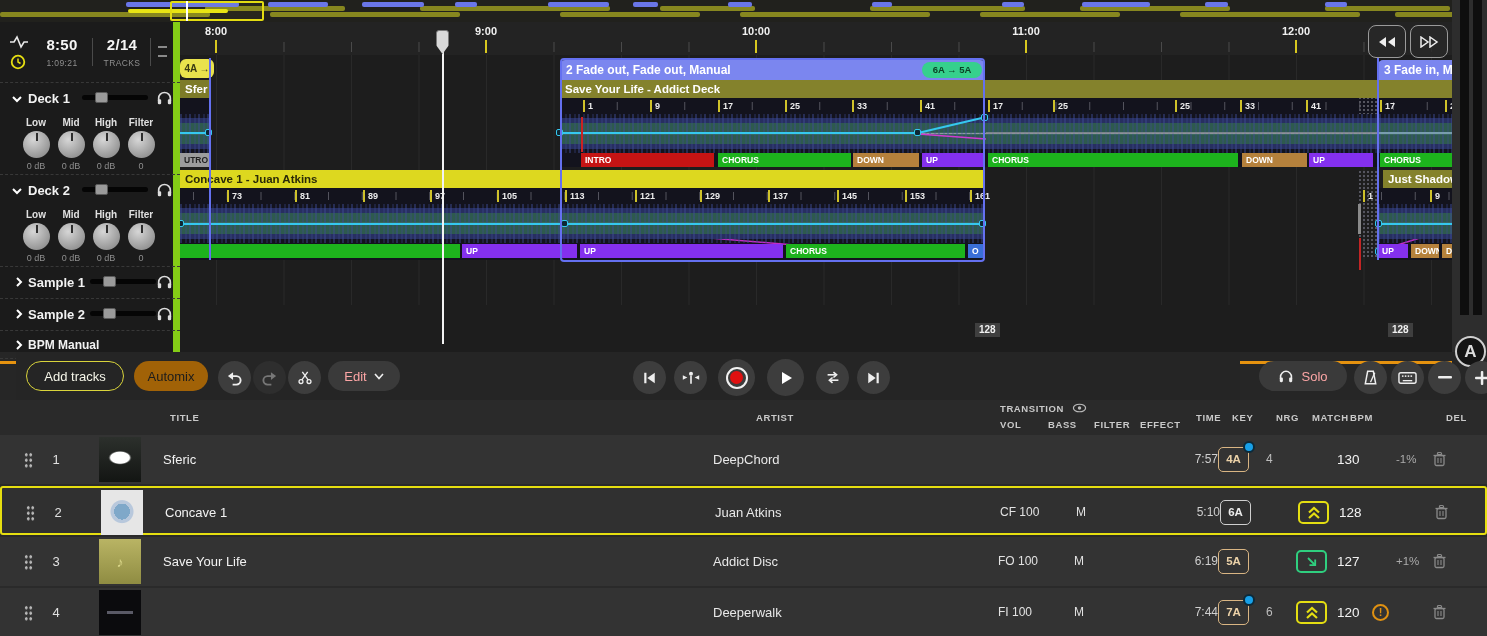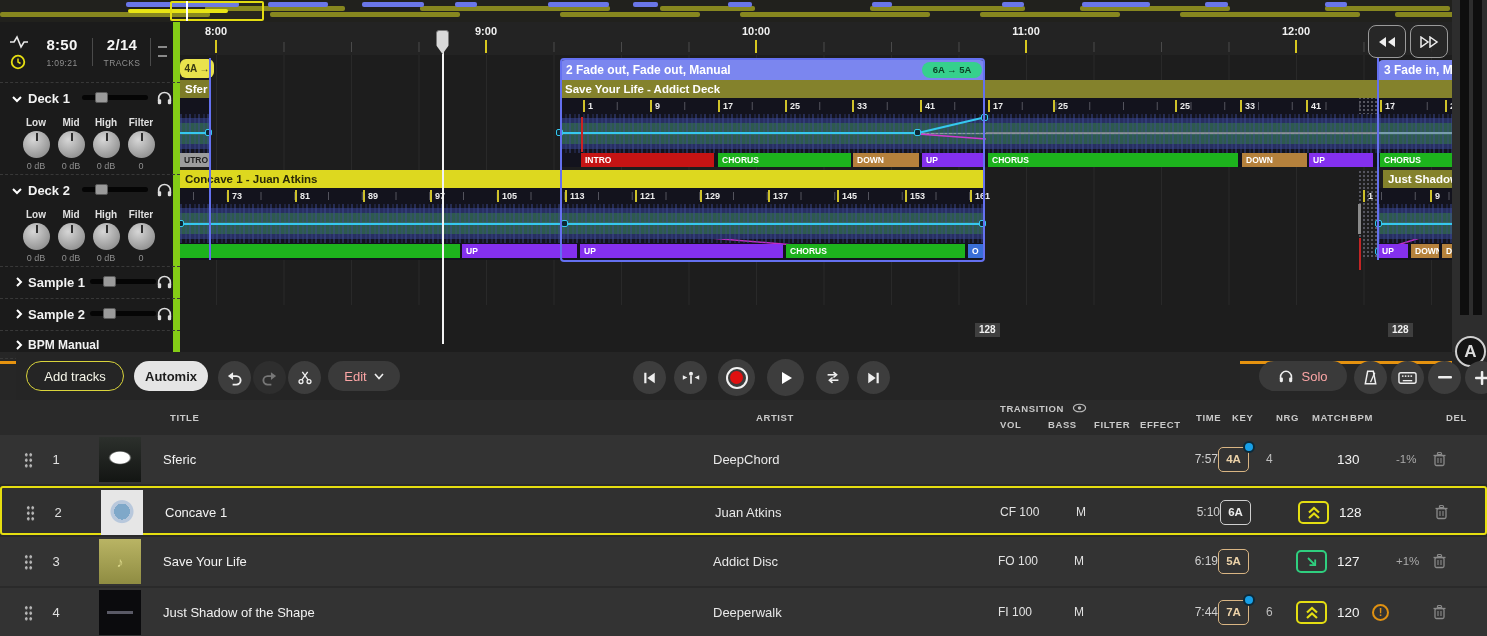--- a/index.html
+++ b/index.html
@@ -77,21 +77,21 @@
   
   .vscroll { position:absolute; left:1452px; top:0; width:35px; height:352px; background:#2d2d2d; }
   .logo { position:absolute; width:31px; height:31px; border:2.5px solid #cfcfcf; border-radius:50%; background:#141414;
           display:flex; align-items:center; justify-content:center; font-weight:bold; font-size:17px; color:#dcdcdc; }
 
   
   .toolbar { position:absolute; left:16px; top:352px; width:1224px; height:48px; background:#252525; }
   .pill { position:absolute; top:9px; height:30px; border-radius:15px; display:flex; align-items:center; justify-content:center;
           font-size:13px; gap:7px; }
   .pill-outline { border:1.5px solid #d9d43b; color:#f5f5e8; }
-  .pill-yellow { background:#e5e5e5; color:#1c1c1c; font-weight:bold; }
+  .pill-yellow { background:#a16207; color:#1c1c1c; font-weight:normal; }
   .pill-dark { background:#3a3a3a; color:#fca5a5; }
   .circbtn { position:absolute; top:9px; width:33px; height:33px; border-radius:50%; background:#3d3d3d;
              display:flex; align-items:center; justify-content:center; }
   .circbtn.dim { background:#2e2e2e; }
 
   
   .ttable { position:absolute; left:0; top:400px; width:1487px; height:236px; background:#2a2a2a; }
   .thead { position:absolute; left:0; top:0; width:1487px; height:34px; background:#2a2a2a; }
   .hlab { position:absolute; font-size:9.5px; font-weight:bold; color:#c9c9c9; letter-spacing:.6px; }
   .trow { position:absolute; left:0; width:1487px; height:49px; background:#333333; }
@@ -655,21 +655,20 @@
           </svg>
       </div>
     </div>
 
     <div class="trow" style="top:188px">
       <div class="handle"></div>
       <div class="rnum">4</div>
       <div class="art" style="background:#0b0b0d;display:flex;align-items:center;justify-content:center">
         <div style="width:26px;height:3px;background:#5a5a66"></div>
       </div>
-      <div class="rtitle">Just Shadow of the Shape</div>
       <div class="rartist">Deeperwalk</div>
       <div class="rcell" style="left:998px">FI 100</div>
       <div class="rcell" style="left:1074px">M</div>
       <div class="rcell" style="left:1170px;width:48px;text-align:right;color:#cfcfcf">7:44</div>
       <div class="keybadge">7A</div>
       <div class="keydot"></div>
       <div class="rcell" style="left:1266px;color:#bdbdbd">6</div>
       <div class="matchbadge">
         <svg width="16" height="14" viewBox="0 0 16 14">
             <polyline points="3,6.5 8,2 13,6.5" fill="none" stroke="#e4de12" stroke-width="2.2"></polyline>

